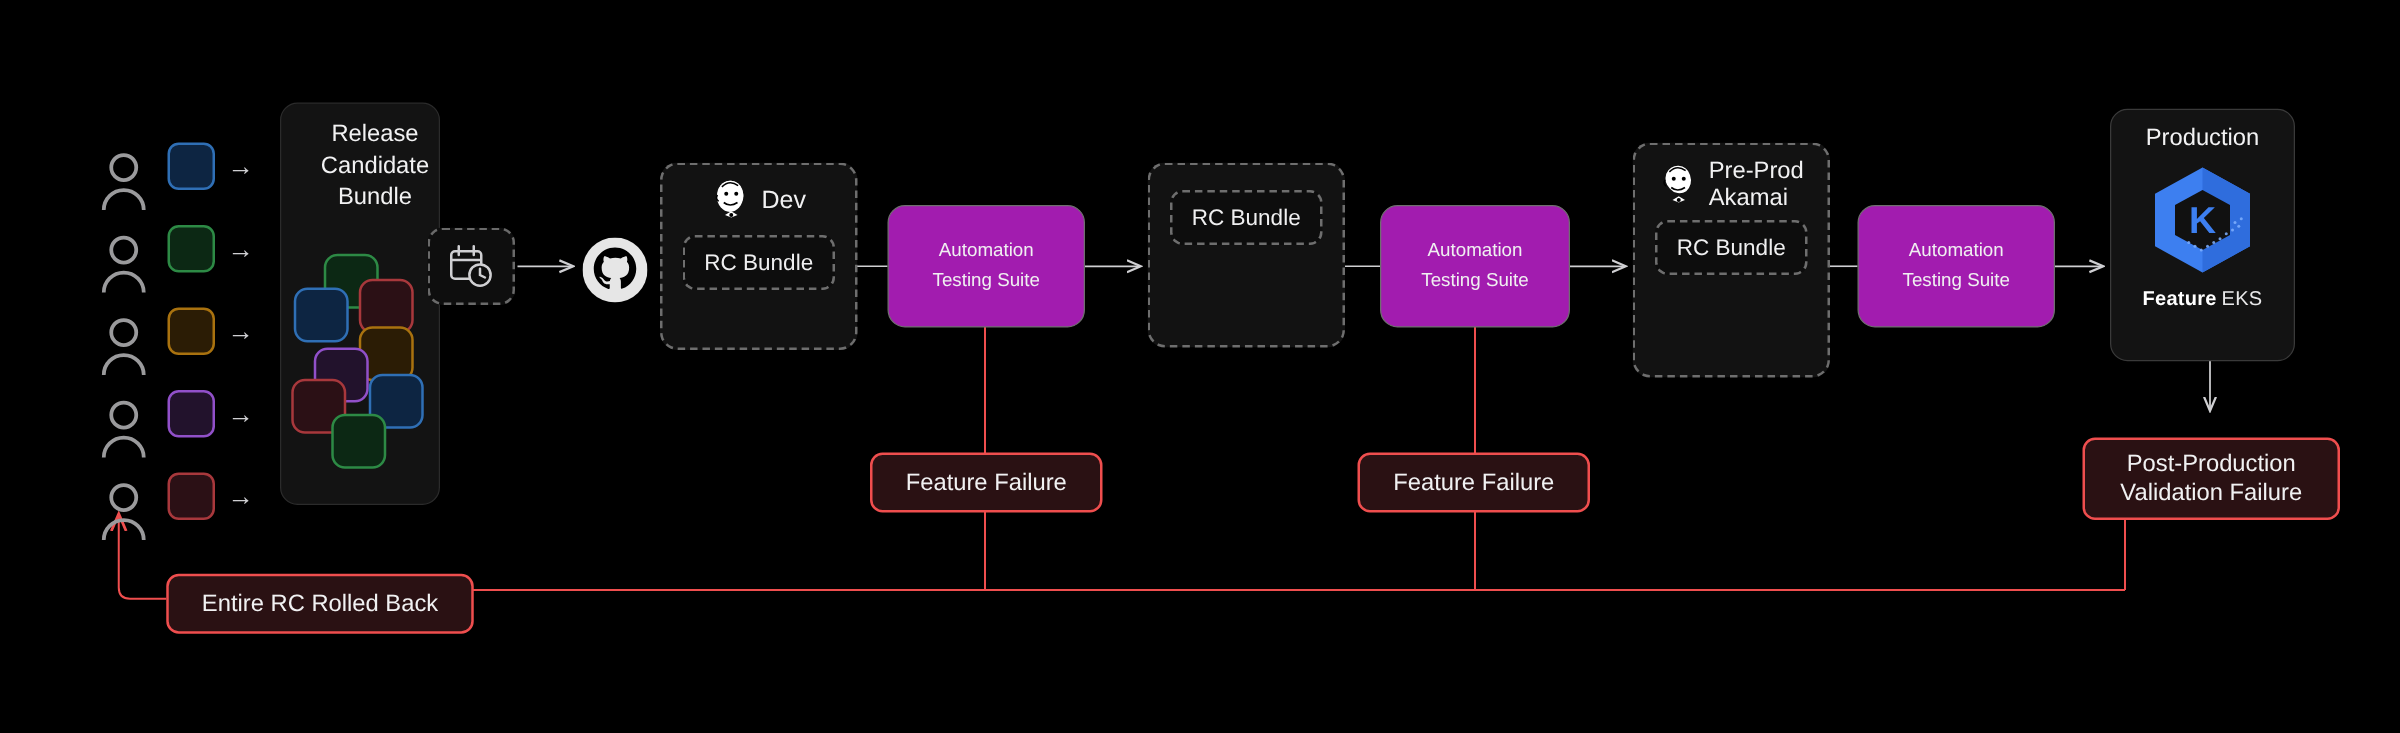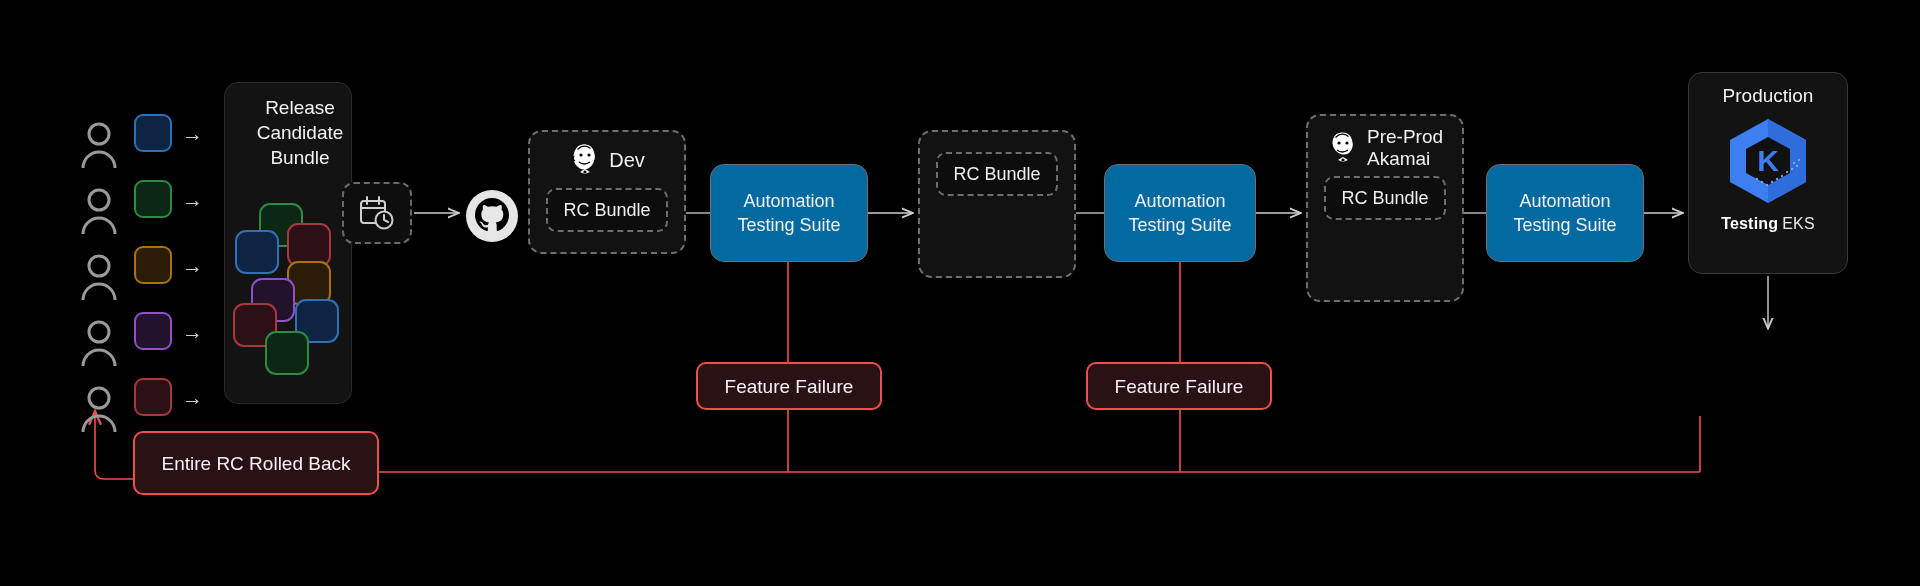--- a/index.html
+++ b/index.html
@@ -75,28 +75,28 @@
   .jenkins { width:32px; height:36px; flex:0 0 32px; }
   .env .rc-sub {
     margin:10px auto 0; border-radius:10px;
     border:2px dashed #6e6e6e; background:#0d0d0d;
     color:#efeff0; font-size:18px;
     display:flex; align-items:center; justify-content:center;
   }
 
   
   .ats {
-    border-radius:14px; background:#0369a1; border:1px solid #6f6f6f;
-    color:#f0f0f1; font-size:18px; line-height:24px;
+    border-radius:14px; background:#a21caf; border:1px solid #6f6f6f;
+    color:#f0f0f1; font-size:15px; line-height:24px;
     display:flex; align-items:center; justify-content:center; text-align:center;
   }
 
   
   .prod {
-    left:1688px; top:72px; width:160px; height:202px;
+    left:1688px; top:87px; width:148px; height:202px;
     border-radius:14px; background:#131313; border:1px solid #3a3a3a;
     display:flex; flex-direction:column; align-items:center;
   }
   .prod .ptitle { color:#f2f2f3; font-size:19px; margin-top:12px; }
   .prod .eks-logo { margin-top:6px; }
   .prod .eks-text { margin-top:2px; font-size:16px; color:#fff; letter-spacing:.2px; }
   .prod .eks-text .b { font-weight:bold; }
   .prod .eks-text .l { color:#e9e9ea; }
 
   
@@ -230,21 +230,21 @@
   </div>
 
   <div class="abs github">
     <svg width="52" height="52" viewBox="0 0 52 52">
       <circle cx="26" cy="26" r="26" fill="#e6e6e6"></circle>
       <path fill="#000" d="M26 8c-9.4 0-17 7.6-17 17 0 7.5 4.9 13.9 11.6 16.1.8.2 1.2-.4 1.2-.8v-3c-4.7 1-5.7-2.3-5.7-2.3-.8-2-1.9-2.5-1.9-2.5-1.6-1.1.1-1 .1-1 1.7.1 2.6 1.8 2.6 1.8 1.5 2.6 4 1.8 5 1.4.2-1.1.6-1.8 1.1-2.3-3.8-.4-7.7-1.9-7.7-8.4 0-1.9.7-3.4 1.8-4.6-.2-.4-.8-2.1.2-4.4 0 0 1.4-.5 4.7 1.8 1.4-.4 2.8-.6 4.3-.6 1.5 0 2.9.2 4.3.6 3.3-2.2 4.7-1.8 4.7-1.8 1 2.3.4 4 .2 4.4 1.1 1.2 1.8 2.7 1.8 4.6 0 6.5-3.9 8-7.7 8.4.6.5 1.1 1.5 1.1 3.1v4.6c0 .4.3 1 1.2.8C38.1 38.9 43 32.5 43 25c0-9.4-7.6-17-17-17z"></path>
       <path fill="#e6e6e6" d="M24 44c0 1.5 0 5 0 5h5s0-3.5 0-5c0-2-3.5-2-5 0z" opacity="0"></path>
     </svg>
   </div>
 
-  <div class="abs env" style="left:528px; top:130px; width:158px; height:124px;">
+  <div class="abs env" style="left:528px; top:130px; width:158px; height:150px;">
     <div class="env-head">
       <svg class="jenkins" viewBox="0 0 32 36">
         <ellipse cx="15" cy="15" rx="10.5" ry="12.5" fill="#fff"></ellipse>
         <path d="M6,9 a10,10 0 0 1 19,1 a11,12 0 0 1 -3,13 a10,10 0 0 1 -13,-2 a12,12 0 0 1 -3,-12z" fill="#fff"></path>
         <path d="M8.5,7.5 q6-6 13,-1" fill="none" stroke="#000" stroke-width="1.2"></path>
         <circle cx="12" cy="13" r="1.6" fill="#000"></circle>
         <circle cx="20" cy="13" r="1.6" fill="#000"></circle>
         <path d="M10,20 q5,4 11,0" fill="none" stroke="#000" stroke-width="1.3"></path>
         <path d="M5,14 q-2,3 1,5" fill="none" stroke="#000" stroke-width="1.2"></path>
         <path d="M11,30 l5,-3 l5,3 l-5,2 z" fill="#fff"></path>
@@ -303,22 +303,24 @@
             <circle cx="52" cy="69" r="1.2"></circle>
           <circle cx="47" cy="72" r="1.2"></circle>
             <circle cx="42" cy="69" r="1.2"></circle>
             <circle cx="37" cy="66" r="1.2"></circle>
           <circle cx="79" cy="47" r="1.2"></circle>
             <circle cx="74" cy="50" r="1.2"></circle>
         </g>
       </svg>
     </div>
     <div class="eks-text">
-      <span class="b">Testing</span><span class="l" style="margin-left:4px;">EKS</span>
+      <span class="b">Feature</span><span class="l" style="margin-left:4px;">EKS</span>
     </div>
   </div>
 
   <div class="abs fail" style="left:696px; top:362px; width:186px; height:48px;">Feature Failure</div>
   <div class="abs fail" style="left:1086px; top:362px; width:186px; height:48px;">Feature Failure</div>
-
-  <div class="abs fail" style="left:133px; top:431px; width:246px; height:64px;">Entire RC Rolled Back</div>
+  <div class="abs fail" style="left:1666px; top:350px; width:206px; height:66px; white-space:pre-line;">Post-Production
+Validation Failure</div>
+
+  <div class="abs fail" style="left:133px; top:459px; width:246px; height:48px;">Entire RC Rolled Back</div>
 
 </div>
 
 </body></html>

